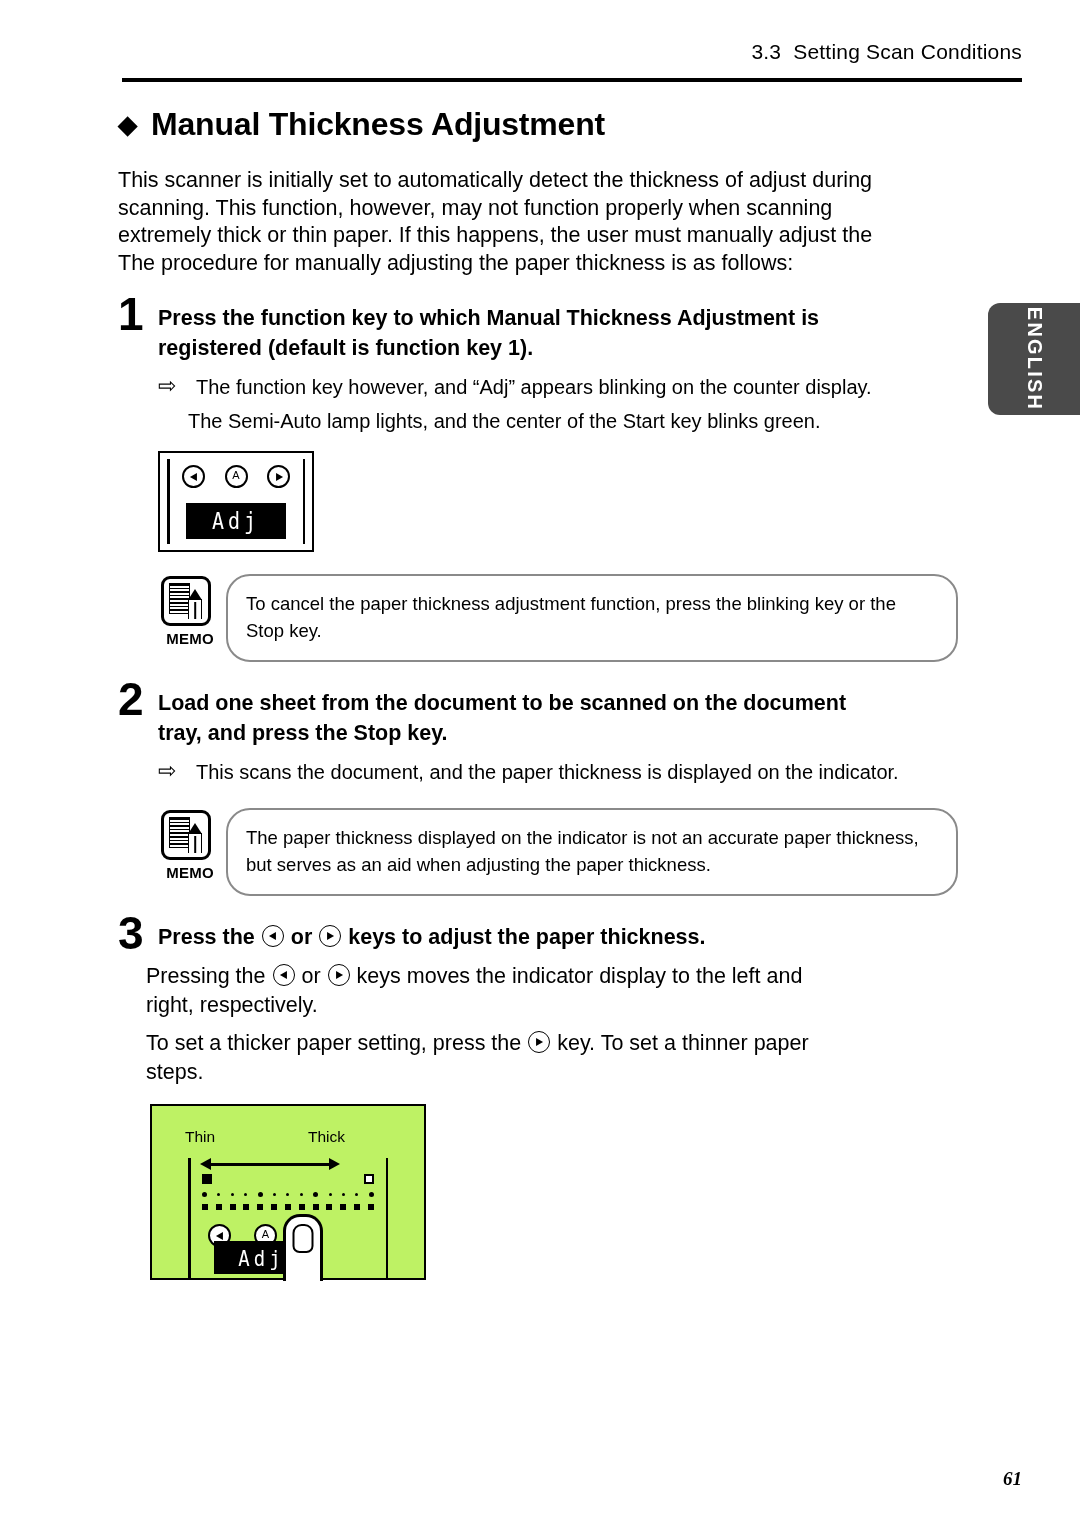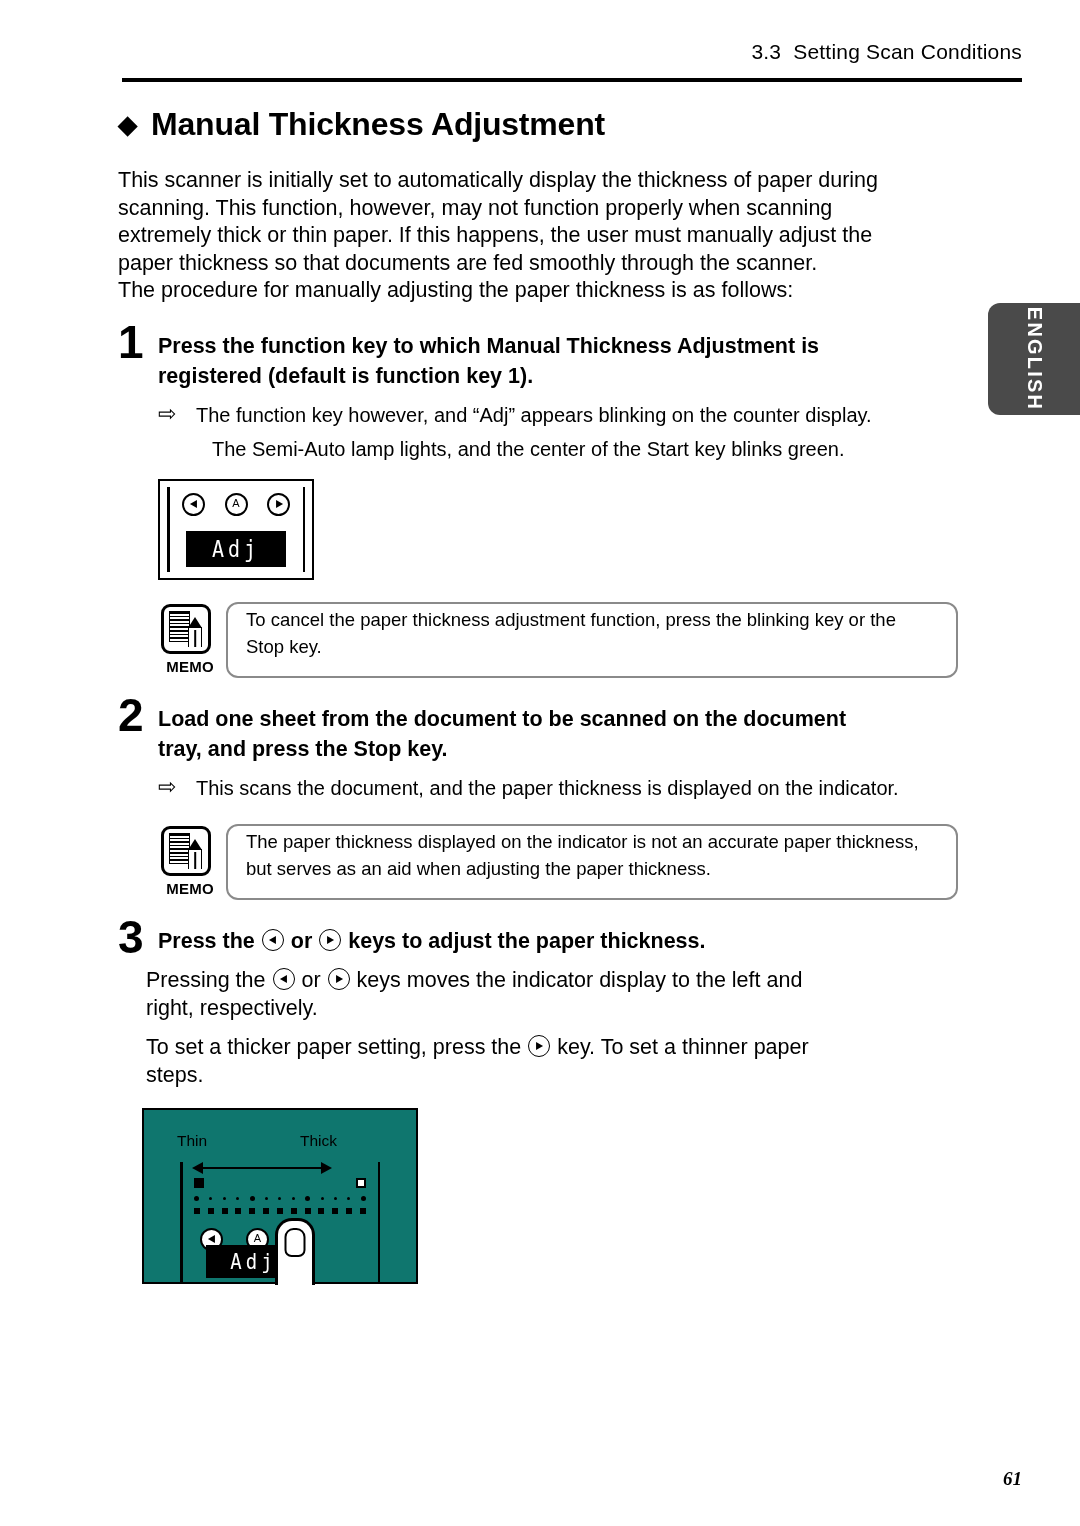--- a/index.html
+++ b/index.html
@@ -128,21 +128,21 @@
     gap: 10px;
     white-space: nowrap;
   }
   .result-line .arrow-ico {
     font-size: 22px;
     line-height: 26px;
     width: 28px;
     flex: none;
   }
   .result-sub {
-    margin-left: 94px;
+    margin-left: 70px;
     margin-top: 6px;
     font-size: 20px;
     line-height: 28px;
     white-space: nowrap;
   }
 
   .plain-block {
     margin-left: 28px;
     margin-top: 10px;
     font-size: 21.5px;
@@ -303,39 +303,39 @@
   }
   .memo-label {
     font-size: 15px;
     font-weight: bold;
     letter-spacing: .3px;
     margin-top: 4px;
   }
   .memo-box {
     flex: 1;
     border: 2.5px solid #8a8a8a;
-    border-radius: 12px;
-    padding: 2px 18px 16px 18px;
+    border-radius: 24px;
+    padding: 14px 18px 16px 18px;
     min-height: 48px;
   }
   .memo-box div {
     font-size: 18.5px;
     line-height: 27px;
     white-space: nowrap;
   }
 
   
   .thick-fig {
-    margin-left: 24px;
+    margin-left: 32px;
     margin-top: 18px;
     width: 272px;
     height: 172px;
     border: 2.5px solid #000;
     position: relative;
-    background: #0f766e;
+    background: #bef264;
   }
   .thick-fig .lbl {
     position: absolute;
     font-size: 15.5px;
     white-space: nowrap;
   }
   .thick-fig .lbl.thin  { left: 33px;  top: 22px; }
   .thick-fig .lbl.thick { left: 156px; top: 22px; }
 
   .arrow-bar {
@@ -495,24 +495,23 @@
 </div>
 
 <div id="content">
 
   <h1 id="section-heading">
     <span class="diamond">◆</span>
     <span>Manual Thickness Adjustment</span>
   </h1>
 
   <div class="intro">
-    <div>This scanner is initially set to automatically display the thickness of paper during</div>
+    <div>This scanner is initially set to automatically detect the thickness of adjust during</div>
     <div>scanning. This function, however, may not function properly when scanning</div>
     <div>extremely thick or thin paper. If this happens, the user must manually adjust the</div>
-    <div>paper thickness so that documents are fed smoothly through the scanner.</div>
     <div>The procedure for manually adjusting the paper thickness is as follows:</div>
   </div>
 
   <div class="step">
     <div class="step-num">1</div>
     <div class="step-title">
       <div>Press the function key to which Manual Thickness Adjustment is</div>
       <div>registered (default is function key 1).</div>
     </div>
     <div class="result-line">

